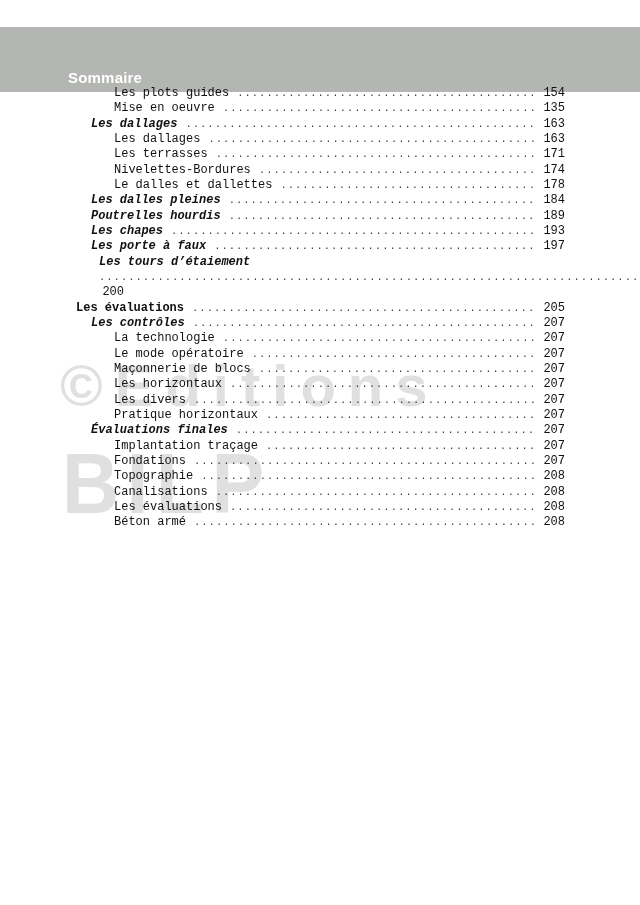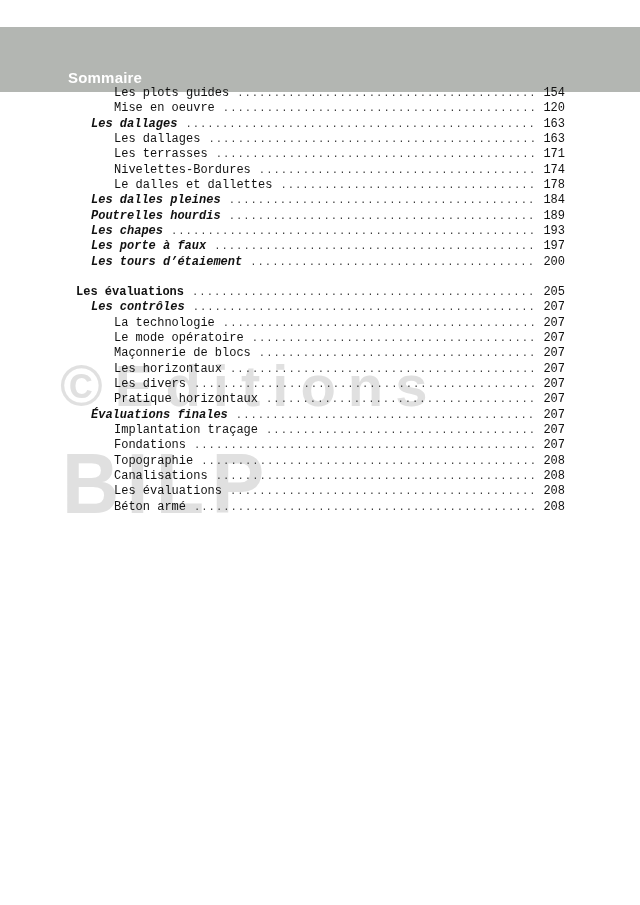--- a/index.html
+++ b/index.html
@@ -38,21 +38,21 @@
     position:absolute;top:86px;left:0;right:0;
     padding-right:75px;z-index:1;font-family:Liberation Mono, monospace;
   }
   .row{
     display:flex;align-items:baseline;
     line-height:15.33px;font-size:12px;color:#111;
   }
   .row.l1{padding-left:76px;font-weight:700;}
   .row.l2{padding-left:91px;font-weight:700;font-style:italic;}
   .row.l3{padding-left:114px;font-weight:400;}
-  .row.gap{margin-bottom:15px;}
+  .row.gap{flex-direction:column;}
   .label{white-space:nowrap;flex:none;}
   .leader{
     flex:1;overflow:hidden;white-space:nowrap;
     margin:0 5px 0 8px;
     font-weight:400;font-style:normal;
     font-size:10.5px;letter-spacing:1px;color:#3a3a3a;
   }
   .leader::before{
     content:"........................................................................................................................................................................";
   }
@@ -75,21 +75,21 @@
 
   <div class="toc">
       <div class="row l3">
       <span class="label">Les plots guides</span>
       <span class="leader"></span>
       <span class="pagenum">154</span>
     </div>
       <div class="row l3">
       <span class="label">Mise en oeuvre</span>
       <span class="leader"></span>
-      <span class="pagenum">120</span>
+      <span class="pagenum">135</span>
     </div>
       <div class="row l2">
       <span class="label">Les dallages</span>
       <span class="leader"></span>
       <span class="pagenum">163</span>
     </div>
       <div class="row l3">
       <span class="label">Les dallages</span>
       <span class="leader"></span>
       <span class="pagenum">163</span>

